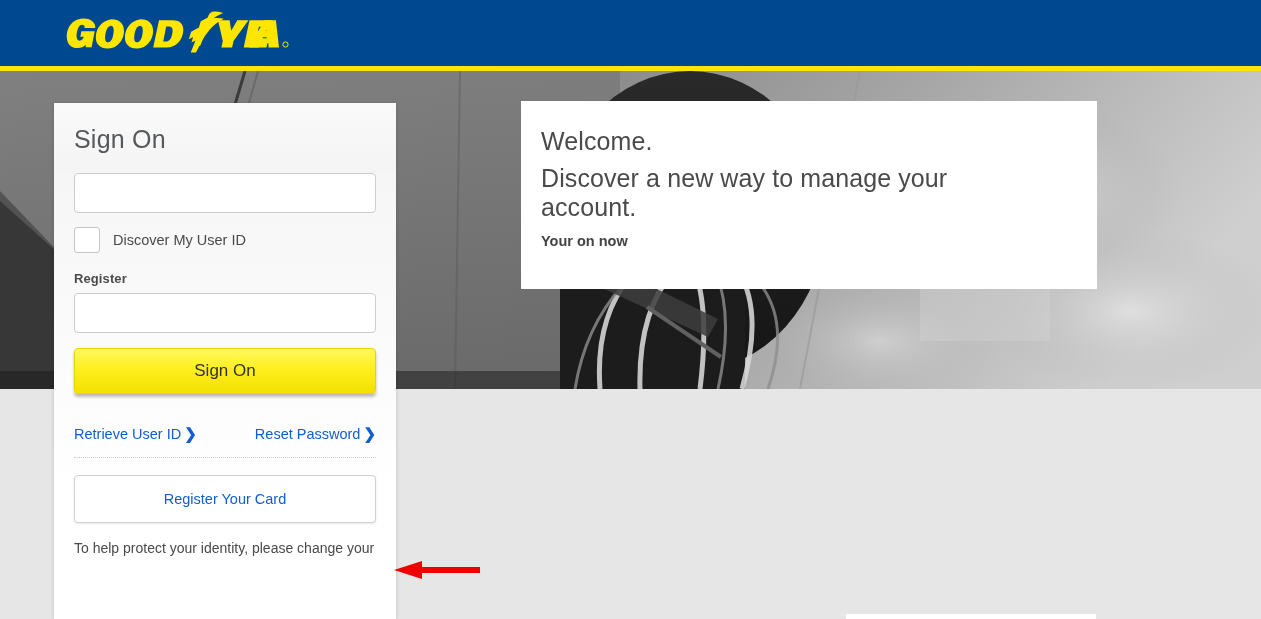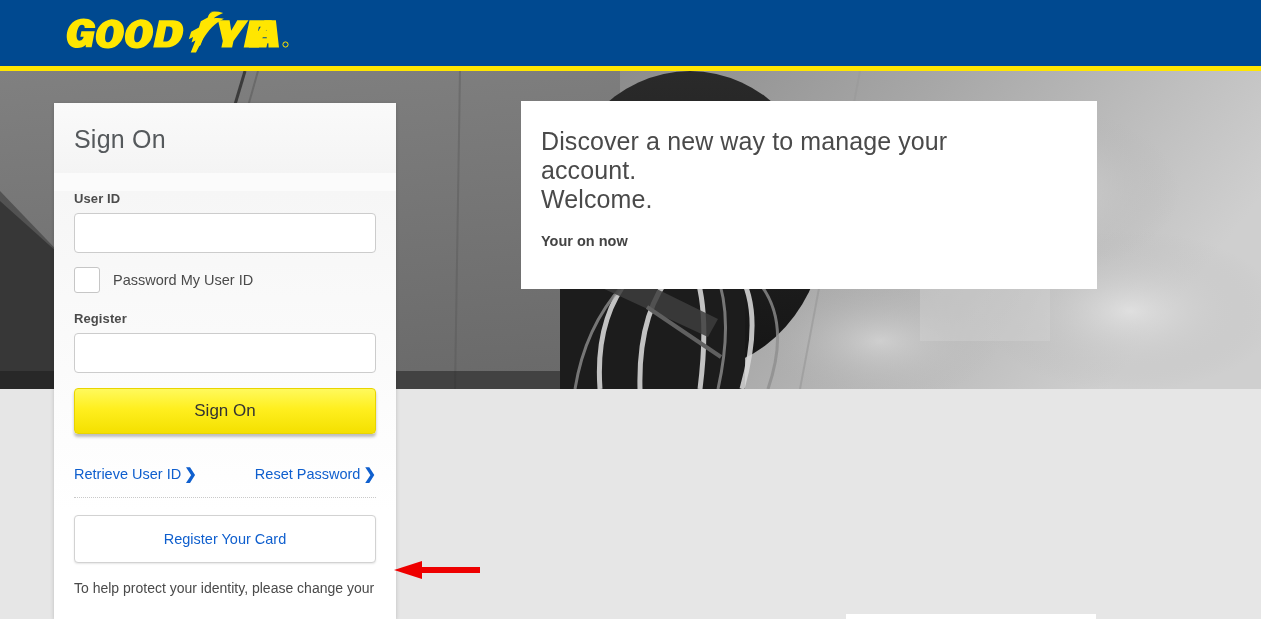--- a/index.html
+++ b/index.html
@@ -299,40 +299,39 @@
       </g>
       <path d="M612 196 l106 52 -10 18 -108 -50 z" fill="#3d3d3d" opacity="0.85"></path>
       <path d="M647 236 l74 50" stroke="#606060" stroke-width="4" fill="none"></path>
       <rect x="920" y="170" width="130" height="100" fill="#d6d6d6" opacity="0.35"></rect>
       <rect x="0" y="300" width="560" height="18" fill="#1a1a1a" opacity="0.5"></rect>
     </svg>
   </div>
 
   <div id="welcome-panel">
     <div id="welcome-inner">
+      <div class="welcome-line" id="welcome-heading">Welcome.</div>
       <div class="welcome-line" id="welcome-sub">Discover a new way to manage your account.</div>
-      <div class="welcome-line" id="welcome-heading">Welcome.</div>
       <div id="welcome-cta">Your on now</div>
     </div>
   </div>
 
   <div id="signon-card">
 
     <div id="card-top">
       <div id="card-title">Sign On</div>
     </div>
 
     <div id="card-body">
 
-      <div class="field-label">User ID</div>
       <input class="text-input" type="text" id="user-id-input" value="" style="">
 
       <div id="remember-row">
         <div id="remember-checkbox"></div>
-        <div id="remember-label">Password My User ID</div>
+        <div id="remember-label">Discover My User ID</div>
       </div>
 
       <div class="field-label">Register</div>
       <input class="text-input" type="password" id="password-input" value="" style="">
 
       <button id="signon-button">Sign On</button>
 
       <div id="links-row">
         <a class="help-link" href="#"><span>Retrieve User ID</span><span class="chev">❯</span></a>
         <a class="help-link" href="#"><span>Reset Password</span><span class="chev">❯</span></a>

